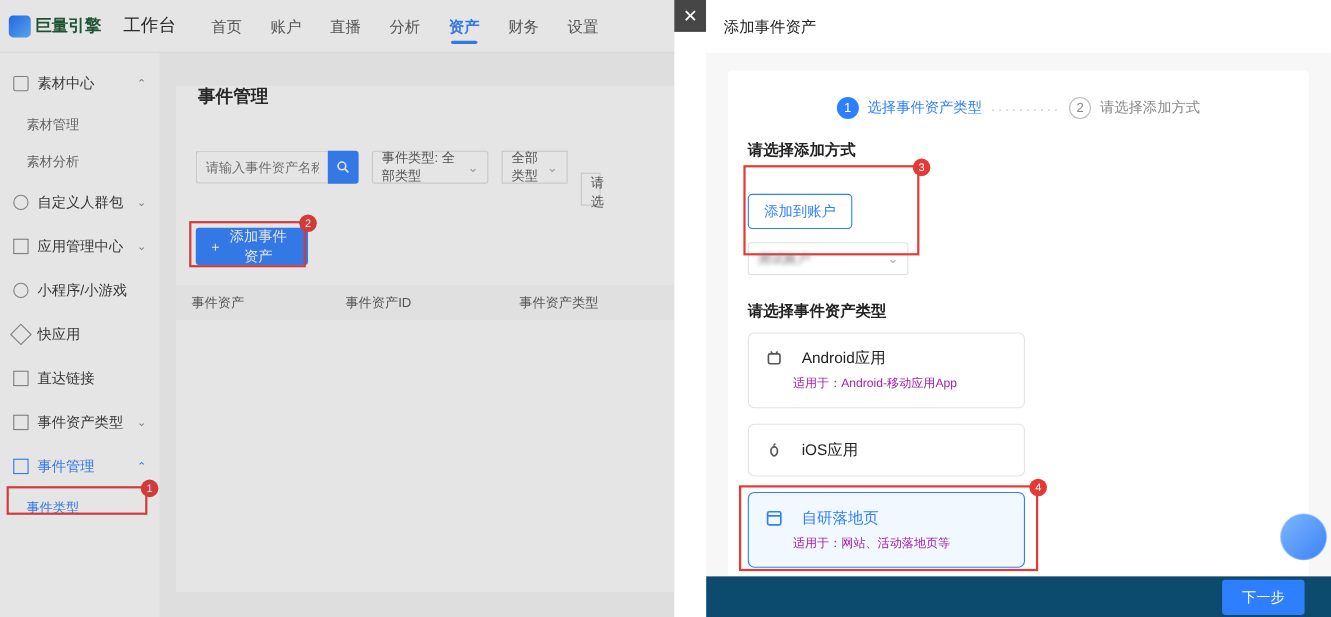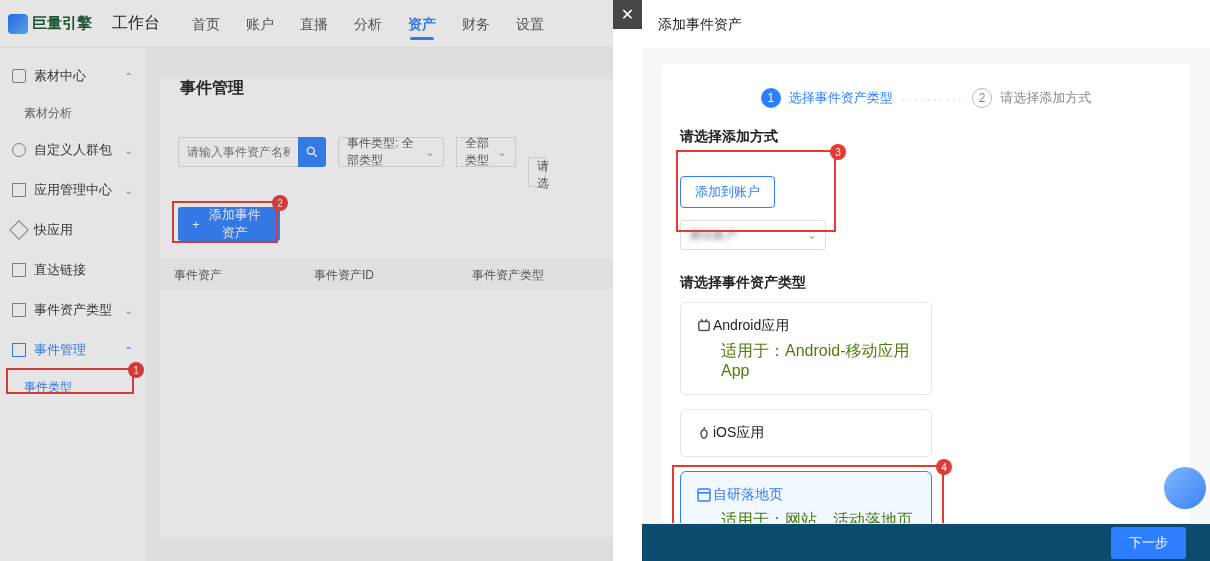--- a/index.html
+++ b/index.html
@@ -46,24 +46,24 @@
   .step-label.on { color:#2e7fff; font-weight:500;} .step-label.off{color:#888;}
   .step-dots { color:#ccc; letter-spacing:2px; }
   .sec-title { font-size:14px; font-weight:600; color:#222; margin:12px 0 10px; }
   .add-method-wrap { position:relative; width:160px; }
   .pill-btn { height:32px; padding:0 14px; border:1px solid #2e7fff; color:#2e7fff; background:#fff; border-radius:4px; font-size:13px; cursor:pointer; margin-bottom:12px;margin-top:20px; }
   .select-outline { width:146px; height:30px; border:1px solid #e0e0e0; background:#fff; border-radius:3px; display:flex; align-items:center; justify-content:space-between; padding:0 8px; font-size:12px; color:#777; cursor:pointer; }
   .blur { filter:blur(2px); }
   .cards { display:flex; flex-wrap:wrap; gap:14px; }
   .card { width:252px; border:1px solid #e3e3e3; border-radius:6px; background:#fff; padding:14px 14px; cursor:pointer; position:relative; }
   .card.selected { border:1.5px solid #2e7fff; background:#f2f8ff; }
-  .card-row { display:flex; align-items:center; gap:0; }
+  .card-row { display:flex; align-items:center; gap:16px; }
   .card-title { font-size:14px; color:#222; font-weight:500; }
   .card-title.selected { color:#2e7fff; }
-  .card-sub { font-size:16px; color:#4d7c0f; margin-top:6px; padding-left:26px; }
+  .card-sub { font-size:11px; color:#a21caf; margin-top:6px; padding-left:26px; }
   .card-icon { width:18px; height:18px; display:inline-flex; align-items:center; justify-content:center; color:#555; }
   .drawer-foot { height:38px; border-top:1px solid #eee; background:#0c4a6e; display:flex; align-items:center; justify-content:flex-end; padding:0 24px; }
   .primary-btn { background:#2e7fff; color:#fff; border:0; height:32px; padding:0 18px; font-size:13px; border-radius:3px; cursor:pointer; }
   .fab { position:absolute; right:4px; bottom:52px; width:42px; height:42px; border-radius:50%; background:linear-gradient(135deg,#7eb8ff,#3b82f6); }
   .sb-icon { width:14px; height:14px; display:inline-block; border:1px solid #888; }
   svg { display:block; }
 </style>
 </head>
 <body>
 
@@ -84,31 +84,36 @@
       <div class="nav-item">设置</div>
     </div>
   </div>
 
   <div class="sidebar">
     <div class="sb-item">
       <span class="sb-icon" style="border-radius:2px;"></span>
       <span>素材中心</span>
       <span class="sb-caret">⌃</span>
     </div>
+    <div class="sb-sub">素材管理</div>
     <div class="sb-sub">素材分析</div>
 
     <div class="sb-item">
       <span class="sb-icon" style="border-radius:50%;"></span>
       <span>自定义人群包</span>
       <span class="sb-caret">⌄</span>
     </div>
     <div class="sb-item">
       <span class="sb-icon"></span>
       <span>应用管理中心</span>
       <span class="sb-caret">⌄</span>
+    </div>
+    <div class="sb-item">
+      <span class="sb-icon" style="border-radius:50%;"></span>
+      <span>小程序/小游戏</span>
     </div>
     <div class="sb-item">
       <span class="sb-icon" style="transform:rotate(45deg);"></span>
       <span>快应用</span>
     </div>
     <div class="sb-item">
       <span class="sb-icon"></span>
       <span>直达链接</span>
     </div>
     <div class="sb-item">

